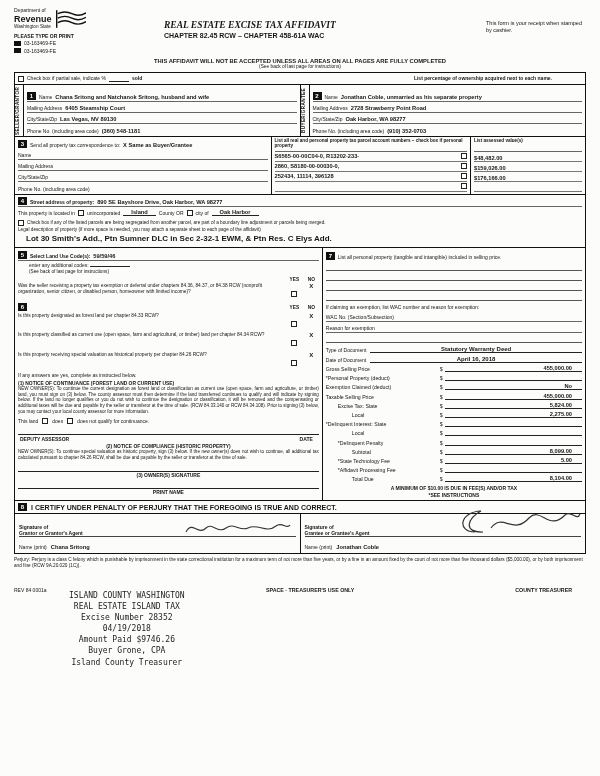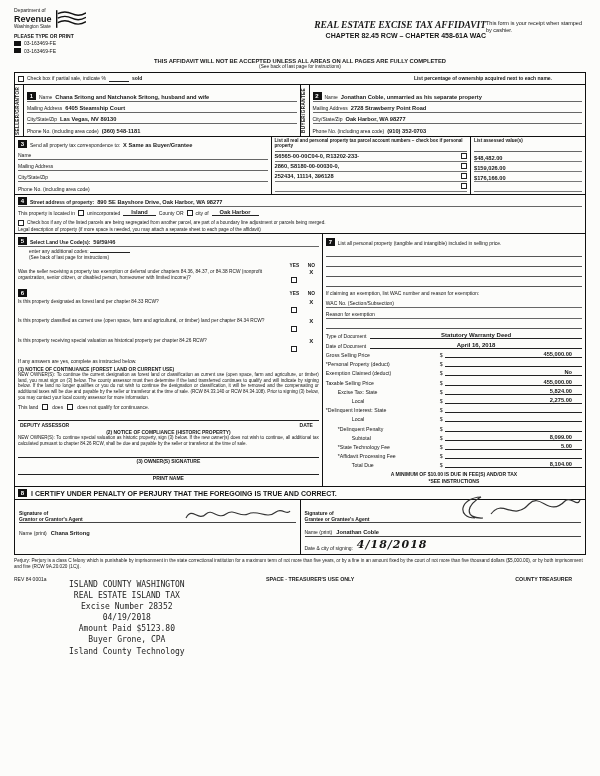--- a/index.html
+++ b/index.html
@@ -14,21 +14,21 @@
   .center{text-align:center}
   
   .hdr{display:flex;align-items:flex-start}
   .hdr-left{width:150px}
   .logo{display:flex;gap:4px;align-items:center;margin-bottom:3px}
   .flag{width:30px;height:18px}
   .logo-rev{font-size:9px;font-weight:700}
   .logo-txt div{line-height:1.15}
   .formno-row{display:flex;align-items:center;margin-top:1px}
   .mark{display:inline-block;width:7px;height:5px;background:#111;margin-right:3px}
-  .hdr-center{flex:1;text-align:right;padding-top:12px}
+  .hdr-center{flex:1;text-align:left;padding-top:12px}
   .title{font-family:"Liberation Serif",serif;font-style:italic;font-weight:700;font-size:9.5px}
   .subtitle{font-weight:700;font-size:7px;margin-top:2px}
   .hdr-right{width:100px;padding-top:12px}
   .warning{text-align:center;font-size:5.8px;font-weight:700;margin-top:4px}
   .seeback{text-align:center;font-size:4.8px}
   
   .formbox{border:1.3px solid #111;margin-top:3px}
   .partial-row{display:flex;align-items:flex-end;gap:3px;padding:2px 3px;border-bottom:1px solid #111}
   .cb{display:inline-block;width:6px;height:6px;border:1px solid #222;background:#fff;flex:0 0 auto}
   .fill{border-bottom:1px solid #222;display:inline-block;height:6px}
@@ -91,21 +91,21 @@
   .sigcol+.sigcol{border-left:1px solid #111}
   .sigrow{display:flex;align-items:flex-end;gap:4px;border-bottom:1px solid #444;min-height:20px}
   .sig-label{font-size:5px;font-weight:700;line-height:1.2}
   .sig-area{flex:1;position:relative;height:20px;overflow:visible}
   .sig-svg{position:absolute;right:4px;bottom:-2px}
   .frow2{display:flex;align-items:flex-end;gap:4px;min-height:14px;border-bottom:1px solid #444;padding:1px 0}
   .frow2:last-child{border-bottom:none}
   .hand{font-family:"DejaVu Serif",serif;font-style:italic;font-weight:700;font-size:11px;letter-spacing:1px}
   .perjury{font-size:4.7px;line-height:1.3;margin-top:3px}
   
-  .footer{position:relative;height:110px;margin-top:2px}
+  .footer{position:relative;height:110px;margin-top:14px}
   .rev{position:absolute;left:0;top:3px;font-size:5px}
   .stamp{position:absolute;left:55px;top:6px;text-align:center;font-family:"DejaVu Sans Mono",monospace;font-size:8px;line-height:1.4;color:#1c1c1c}
   .space-label{position:absolute;left:252px;top:3px;font-size:5.3px;font-weight:700}
   .treas{position:absolute;right:14px;top:3px;font-size:5.3px;font-weight:700}
 </style>
 </head>
 <body>
 
 <div class="page">
 
@@ -269,20 +269,21 @@
         <span class="lbl">County OR</span>
         <span class="cb"></span>
         <span class="lbl">city of</span>
         <span class="val uval">Oak Harbor</span>
       </div>
       <div class="s4row">
         <span class="cb"></span>
         <span class="t45">Check box if any of the listed parcels are being segregated from another parcel, are part of a boundary line adjustment or parcels being merged.</span>
       </div>
       <div class="t45">Legal description of property (if more space is needed, you may attach a separate sheet to each page of the affidavit)</div>
+      <div class="legal-line">Lot 30 Smith's Add., Ptn Sumner DLC in Sec 2-32-1 EWM, &amp; Ptn Res. C Elys Add.</div>
     </div>
 
     <div class="main">
       <div class="mleft">
         <div class="frow nob" style="border-bottom:1px solid #666">
           <span class="numbox">5</span>
           <span class="lbl b">Select Land Use Code(s):</span>
           <span class="val">59/59/46</span>
         </div>
         <div class="t5" style="padding-left:11px">
@@ -482,39 +483,35 @@
             <div class="sig-area">
               <svg class="sig-svg" style="bottom:-4px;right:0" width="130" height="34" viewBox="0 0 130 34">
                 <path d="M24 26 C6 26 8 6 30 5 C16 12 12 27 32 26 M40 22 C52 6 62 30 78 12 C90 0 98 26 114 9 C120 3 126 16 129 8" fill="none" stroke="#333" stroke-width="1.2"></path>
               </svg>
             </div>
           </div>
           <div class="frow2">
             <span class="lbl">Name (print)</span>
             <span class="val">Jonathan Coble</span>
           </div>
-          <div class="frow2">
-            <span class="lbl">Date &amp; city of signing:</span>
-            <span class="hand">4/18/2018</span>
-          </div>
         </div>
       </div>
     </div>
   </div>
 
   <div class="perjury">Perjury: Perjury is a class C felony which is punishable by imprisonment in the state correctional institution for a maximum term of not more than five years, or by a fine in an amount fixed by the court of not more than five thousand dollars ($5,000.00), or by both imprisonment and fine (RCW 9A.20.020 (1C)).</div>
 
   <div class="footer">
     <div class="rev">REV 84 0001a</div>
     <div class="stamp">
       <div>ISLAND COUNTY WASHINGTON</div>
       <div>REAL ESTATE ISLAND TAX</div>
       <div>Excise Number 28352</div>
       <div>04/19/2018</div>
-      <div>Amount Paid $5123.80</div>
+      <div>Amount Paid $9746.26</div>
       <div>Buyer Grone, CPA</div>
-      <div>Island County Technology</div>
+      <div>Island County Treasurer</div>
     </div>
     <div class="space-label">SPACE - TREASURER'S USE ONLY</div>
     <div class="treas">COUNTY TREASURER</div>
   </div>
 
 </div>
 
 </body></html>

